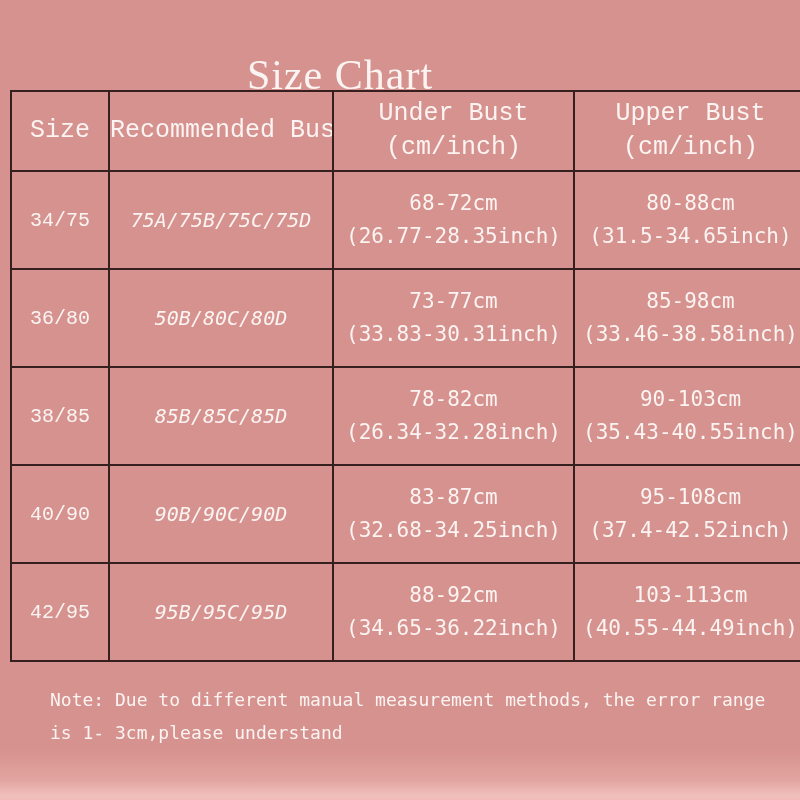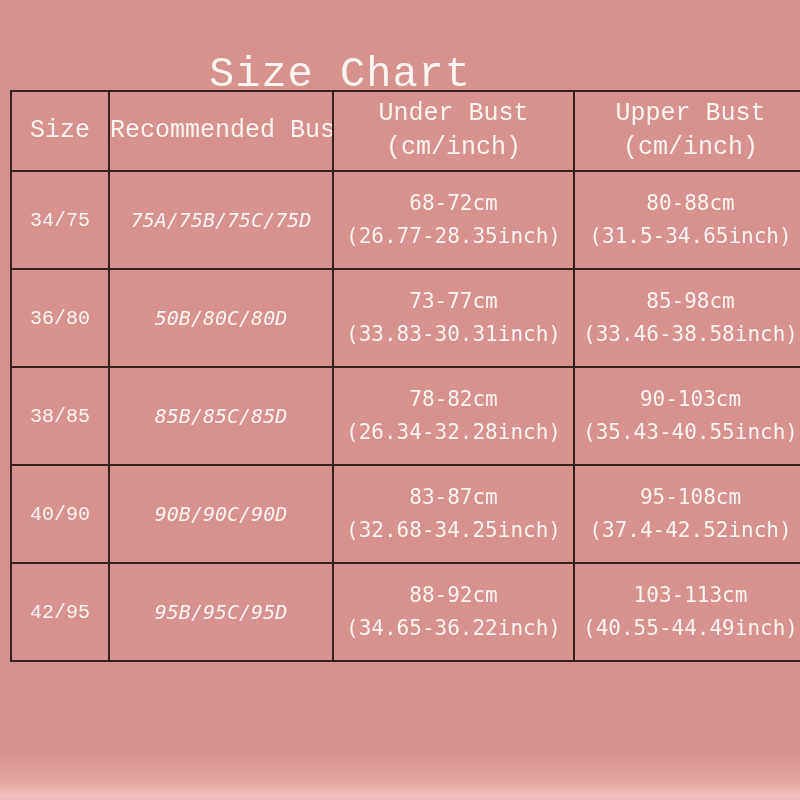--- a/index.html
+++ b/index.html
@@ -8,21 +8,21 @@
     position: relative;
     overflow: hidden;
     background: #d6928e;
     font-family: "DejaVu Sans Mono", monospace;
     color: #fbf4f2;
   }
   .title {
     position: absolute;
     top: 38px; left: 0; width: 680px;
     text-align: center;
-    font-family: Liberation Mono, monospace;
+    font-family: Liberation Serif, serif;
     font-size: 42px;
     font-weight: normal;
     letter-spacing: 1px;
     white-space: nowrap;
     margin-top: 13px;
   }
   table.size-table {
     position: absolute;
     top: 90px; left: 10px;
     width: 796px;
@@ -161,15 +161,17 @@
     </td>
     <td class="cell-range">
       <div>103-113cm</div>
       <div>(40.55-44.49inch)</div>
     </td>
   </tr>
 </tbody>
   </table>
 
 <div class="note">
+  <div>Note: Due to different manual measurement methods, the error range</div>
+  <div>is 1- 3cm,please understand</div>
 </div>
 
 <div class="bottom-glow"></div>
 
 </body></html>

